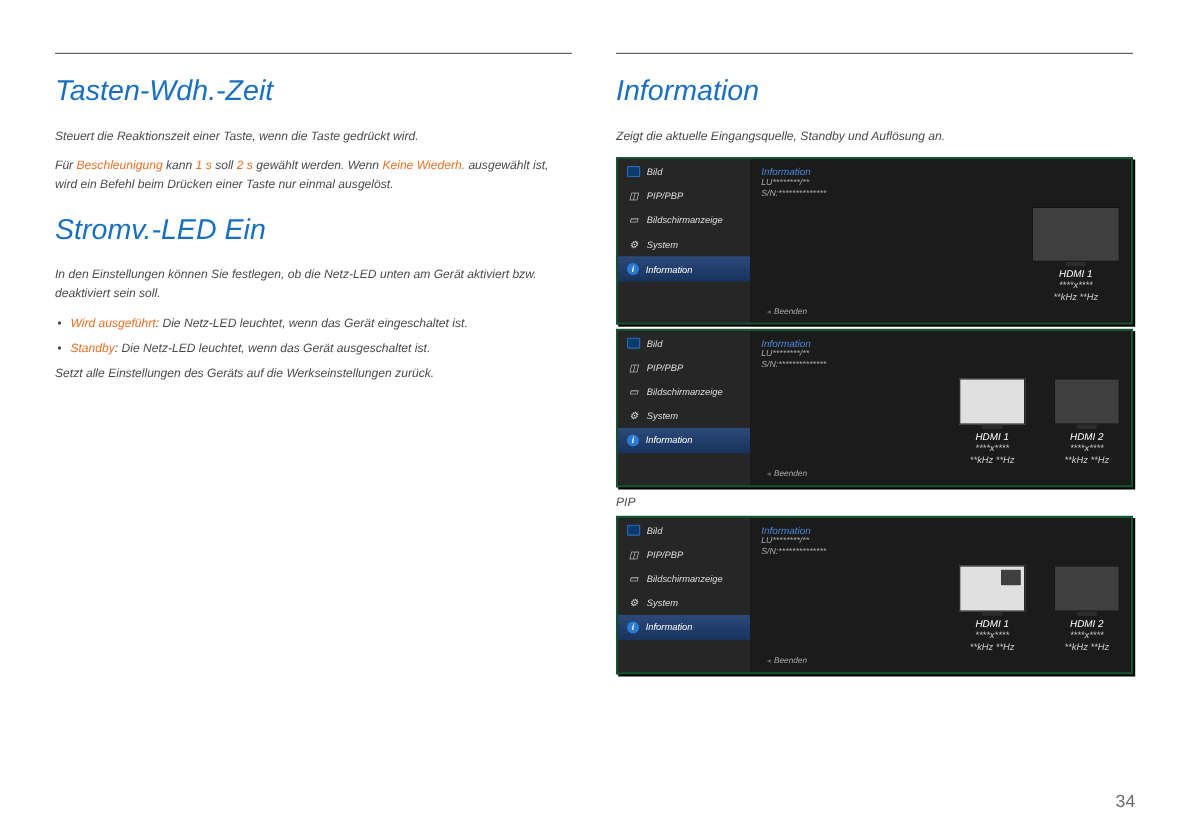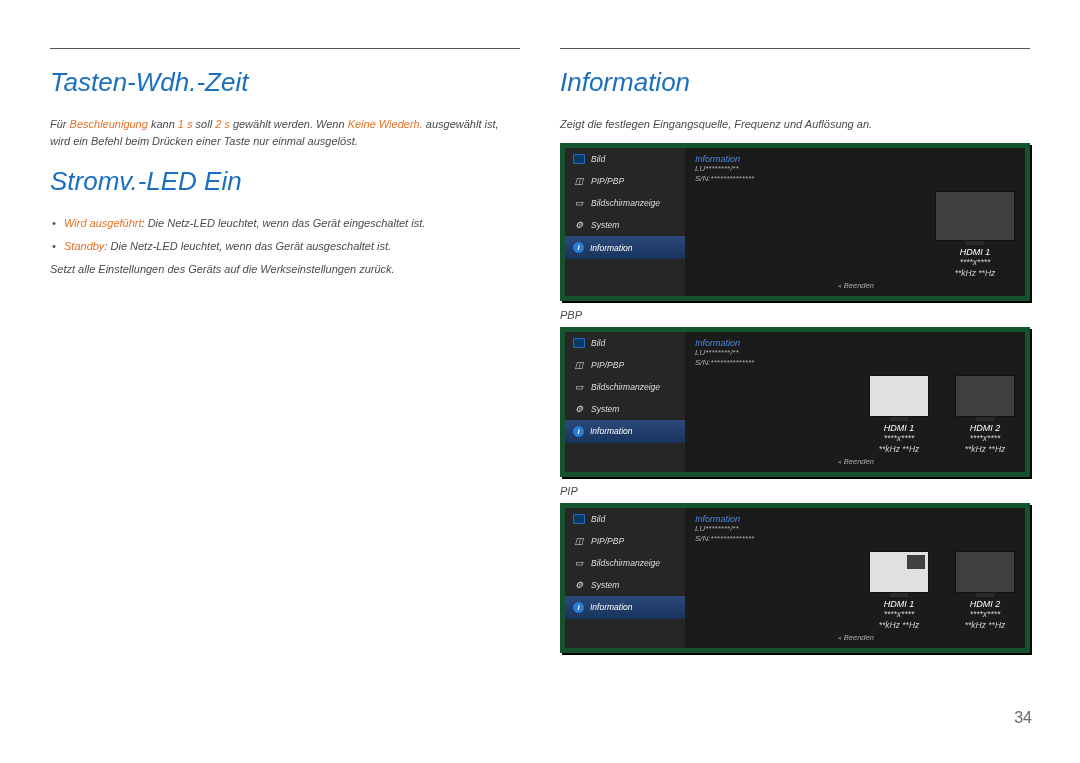--- a/index.html
+++ b/index.html
@@ -67,30 +67,30 @@
   .footnote {
     font-size: 10px;
     color: #666;
     margin-top: 10px;
     border-top: 1px solid #888;
     display: inline-block;
     padding-top: 3px;
   }
   .page-number {
     position: absolute;
-    bottom: 36px;
+    bottom: 24px;
     right: 48px;
     font-size: 16px;
     color: #6b6b6b;
   }
   
   .osd {
     width: 100%;
     background: #1b1b1b;
-    border: 5px solid #14532d;
+    border: 2px solid #14532d;
     display: flex;
     font-size: 9px;
     color: #d0d0d0;
     position: relative;
     margin-bottom: 4px;
     box-shadow: 2px 2px 0 #000;
   }
   .osd-left {
     width: 120px;
     background: #262626;
@@ -161,52 +161,54 @@
     bottom: -5px;
     left: 50%;
     transform: translateX(-50%);
     width: 18px;
     height: 4px;
     background: #2b2b2b;
   }
   .mon-label { font-size: 9px; color: #fff; margin-top: 6px; }
   .mon-sub { font-size: 8.5px; color: #ccc; line-height: 1.3; }
   .osd-footer {
-    text-align: center;
+    text-align: left;
     font-size: 7.5px;
     color: #aaa;
     padding: 2px 4px;
   }
   .osd-footer .dot::before { content: "◄ "; font-size: 6px; color: #666; }
 </style>
 </head>
 <body>
 
 <div class="page">
 
   <div class="col">
     <hr class="rule">
     <h2 class="section-title">Tasten-Wdh.-Zeit</h2>
+    <p class="body">Steuert die Reaktionszeit einer Taste, wenn die Taste gedrückt wird.</p>
     <p class="body">
       <span>Für </span><span class="hl">Beschleunigung</span><span> kann </span><span class="hl">1 s</span><span> soll </span><span class="hl">2 s</span><span> gewählt werden. Wenn </span><span class="hl">Keine Wiederh.</span><span> ausgewählt ist, wird ein Befehl beim Drücken einer Taste nur einmal ausgelöst.</span>
     </p>
 
     <h2 class="section-title">Stromv.-LED Ein</h2>
+    <p class="body">In den Einstellungen können Sie festlegen, ob die Netz-LED unten am Gerät aktiviert bzw. deaktiviert sein soll.</p>
     <ul class="bullets">
       <li><span class="hl">Wird ausgeführt</span><span>: Die Netz-LED leuchtet, wenn das Gerät eingeschaltet ist.</span></li>
       <li><span class="hl">Standby</span><span>: Die Netz-LED leuchtet, wenn das Gerät ausgeschaltet ist.</span></li>
     </ul>
 
     <p class="body">Setzt alle Einstellungen des Geräts auf die Werkseinstellungen zurück.</p>
   </div>
 
   <div class="col">
     <hr class="rule">
     <h2 class="section-title">Information</h2>
-    <p class="body">Zeigt die festlegen Eingangsquelle, Frequenz und Auflösung an.</p>
+    <p class="body">Zeigt die aktuelle Eingangsquelle, Standby und Auflösung an.</p>
 
     
     <div class="osd">
       <div class="osd-left">
         <div class="osd-item">
             <span class="osd-icon screen"></span>
             <span>Bild</span>
           </div>
         <div class="osd-item">
             <span class="osd-icon">◫</span>
@@ -236,21 +238,20 @@
             <div class="monitor"></div>
             <div class="mon-label">HDMI 1</div>
             <div class="mon-sub">****x****</div>
             <div class="mon-sub">**kHz  **Hz</div>
           </div>
         </div>
         <div class="osd-footer"><span class="dot"></span><span>Beenden</span></div>
       </div>
     </div>
 
-    <div class="sub-label">PBP</div>
 
     
     <div class="osd">
       <div class="osd-left">
         <div class="osd-item">
             <span class="osd-icon screen"></span>
             <span>Bild</span>
           </div>
         <div class="osd-item">
             <span class="osd-icon">◫</span>

